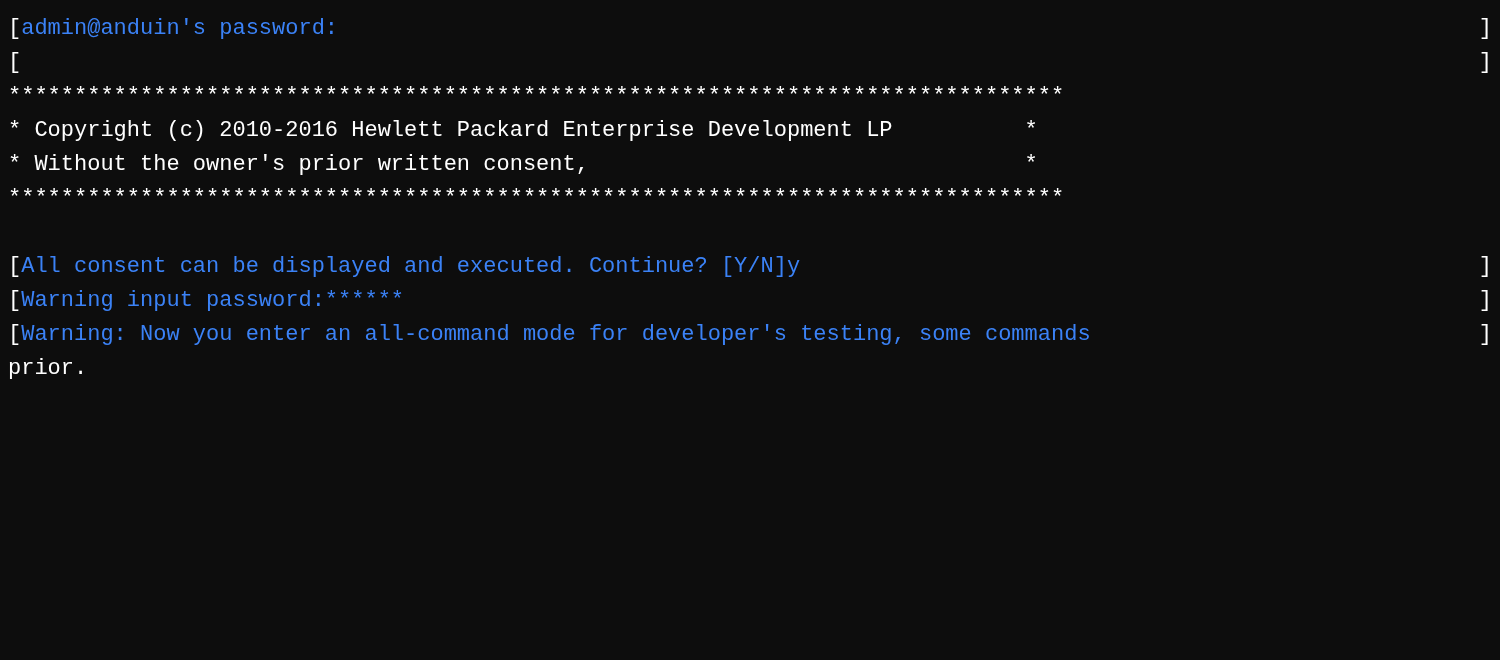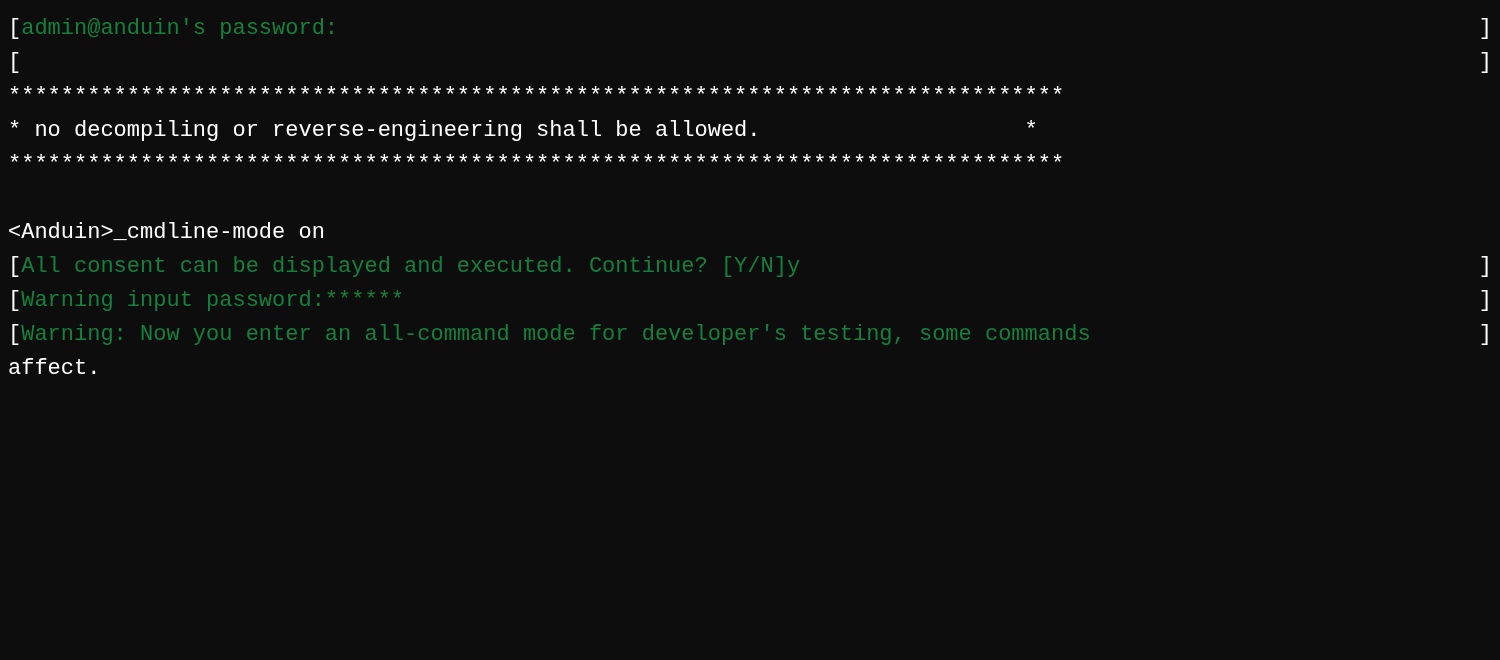--- a/index.html
+++ b/index.html
@@ -52,21 +52,21 @@
       flex-shrink: 0;
     }
 
     .bracket-right {
       color: #ffffff;
       margin-left: auto;
       flex-shrink: 0;
     }
 
     .content {
-      color: #15803d;
+      color: #3b82f6;
       flex: 1;
       white-space: pre;
     }
 
     .cursor {
       display: inline-block;
       width: 14px;
       height: 26px;
       background-color: #00bcd4;
       vertical-align: middle;
@@ -86,33 +86,33 @@
       <span class="bracket-left">[</span>
       <span class="content">admin@anduin's password:</span>
       <span class="bracket-right">]</span>
     </div>
     <div class="bracket-line">
       <span class="bracket-left">[</span>
       <span class="content"></span>
       <span class="bracket-right">]</span>
     </div>
     <div class="line"><span class="line-text">********************************************************************************</span></div>
-    <div class="line"><span class="line-text">* no decompiling or reverse-engineering shall be allowed.                    *</span></div>
+    <div class="line"><span class="line-text">* Copyright (c) 2010-2016 Hewlett Packard Enterprise Development LP          *</span></div>
+    <div class="line"><span class="line-text">* Without the owner's prior written consent,                                 *</span></div>
     <div class="line"><span class="line-text">********************************************************************************</span></div>
     <div class="empty-line"></div>
-    <div class="line"><span class="line-text">&lt;Anduin&gt;_cmdline-mode on</span></div>
     <div class="bracket-line">
       <span class="bracket-left">[</span>
       <span class="content">All consent can be displayed and executed. Continue? [Y/N]y</span>
       <span class="bracket-right">]</span>
     </div>
     <div class="bracket-line">
       <span class="bracket-left">[</span>
       <span class="content">Warning input password:******</span>
       <span class="bracket-right">]</span>
     </div>
     <div class="bracket-line">
       <span class="bracket-left">[</span>
       <span class="content">Warning: Now you enter an all-command mode for developer's testing, some commands</span>
       <span class="bracket-right">]</span>
     </div>
-    <div class="line"><span class="line-text">affect.</span></div>
+    <div class="line"><span class="line-text">prior.</span></div>
   </div>
 
 </body></html>

